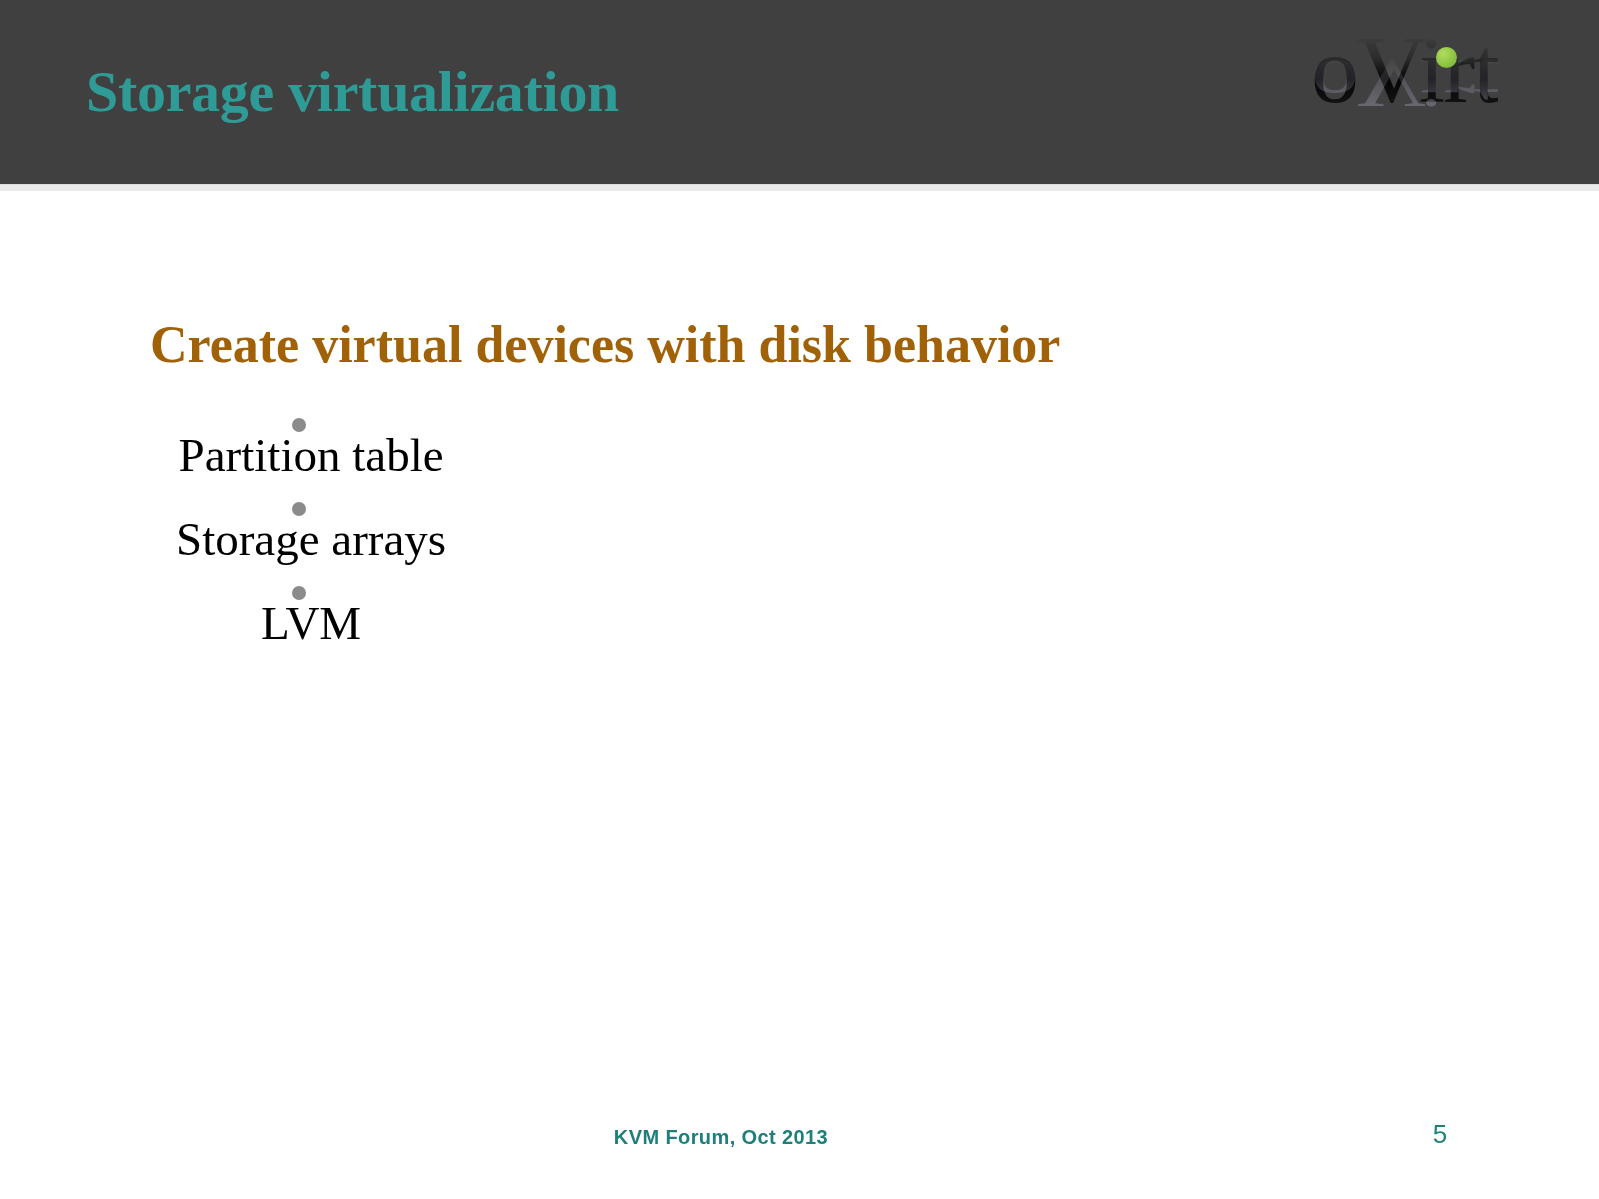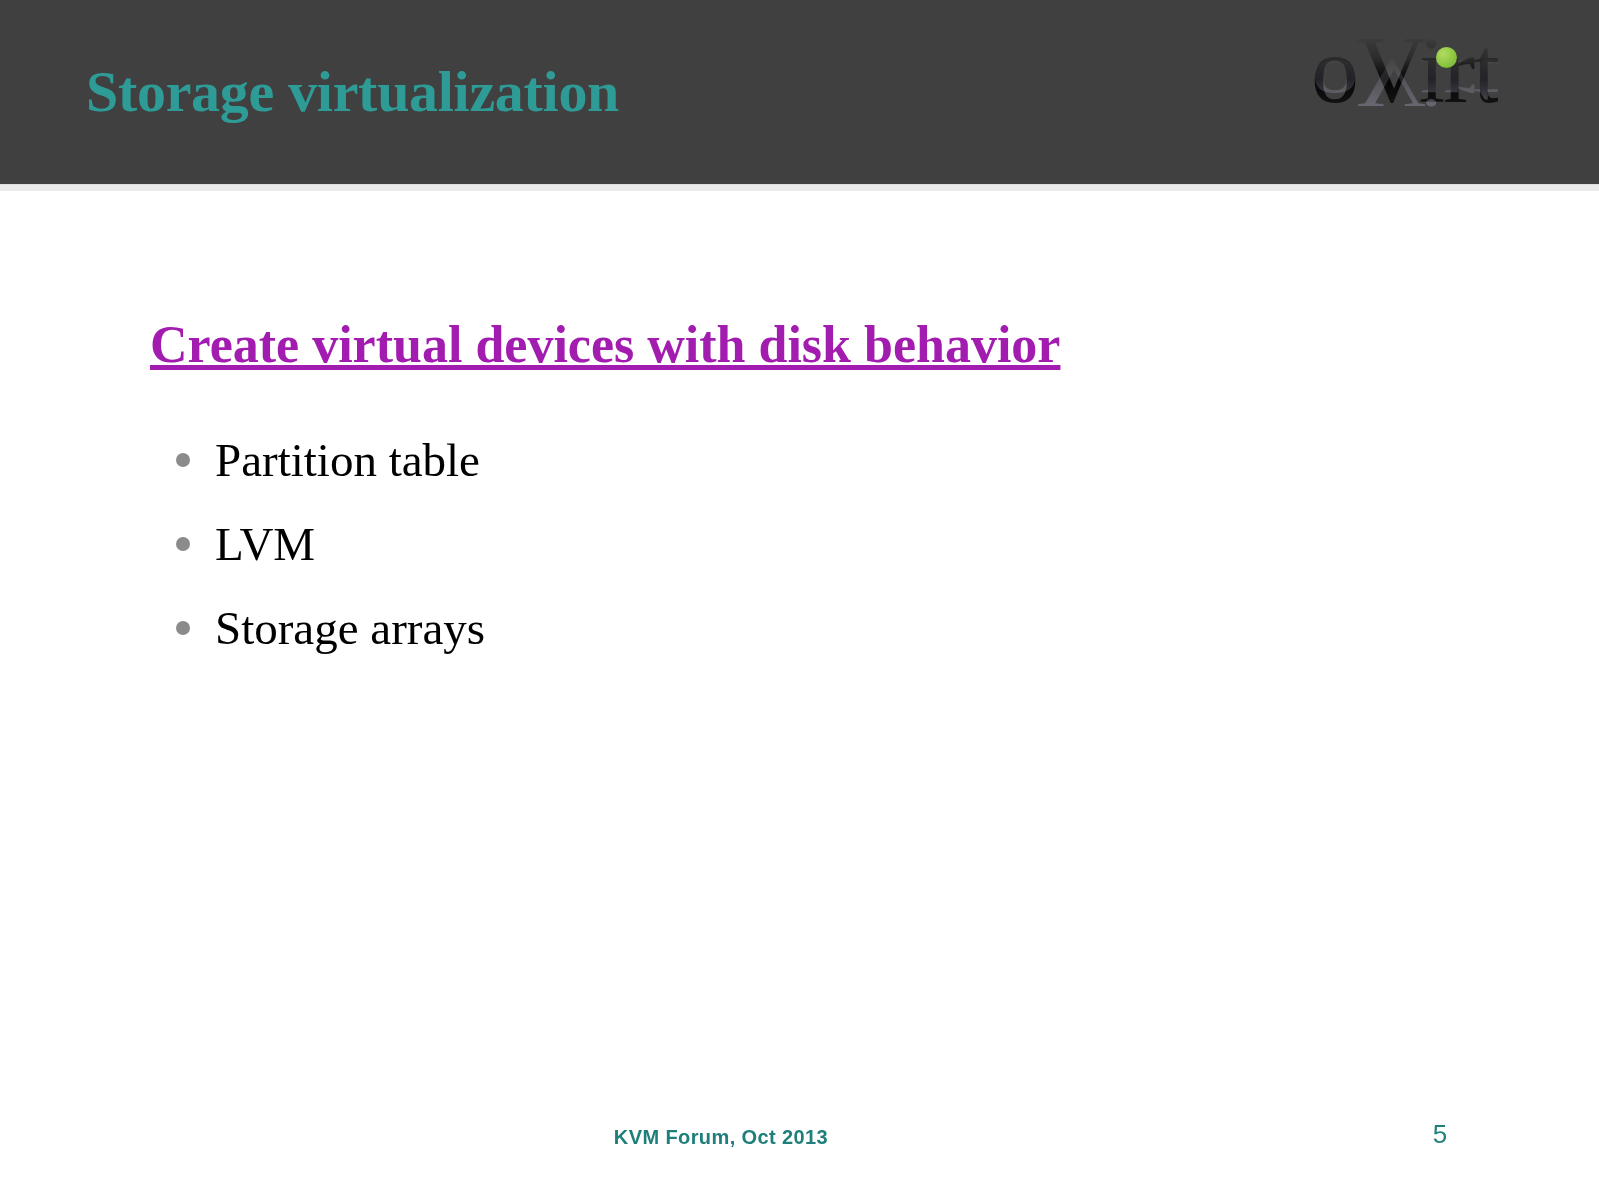--- a/index.html
+++ b/index.html
@@ -120,37 +120,37 @@
     width: 1599px;
   }
   .content-heading {
     position: absolute;
     left: 150px;
     top: 16px;
     font-family: "Liberation Serif", serif;
     font-weight: bold;
     font-size: 52px;
     line-height: 1.1;
-    color: #a21caf;
-    white-space: nowrap;
-    text-decoration: underline;
+    color: #a16207;
+    white-space: nowrap;
   }
 
   .bullet-list {
     position: absolute;
     left: 176px;
     top: 118px;
     margin: 0;
     padding: 0;
     list-style: none;
   }
   .bullet-item {
     display: flex;
     align-items: center;
     height: 84px;
+    flex-direction: column;
   }
   .bullet-marker {
     width: 14px;
     height: 14px;
     border-radius: 50%;
     background: #8b8b8b;
     flex: 0 0 auto;
     margin-right: 25px;
   }
   .bullet-text {
@@ -206,25 +206,25 @@
   <div class="content">
     <div class="content-heading">Create virtual devices with disk behavior</div>
 
     <ul class="bullet-list">
       <li class="bullet-item">
         <span class="bullet-marker"></span>
         <span class="bullet-text">Partition table</span>
       </li>
       <li class="bullet-item">
         <span class="bullet-marker"></span>
-        <span class="bullet-text">LVM</span>
+        <span class="bullet-text">Storage arrays</span>
       </li>
       <li class="bullet-item">
         <span class="bullet-marker"></span>
-        <span class="bullet-text">Storage arrays</span>
+        <span class="bullet-text">LVM</span>
       </li>
     </ul>
   </div>
 
   <div class="footer-note">KVM Forum, Oct 2013</div>
   <div class="page-number">5</div>
 
 </div>
 
 </body></html>

